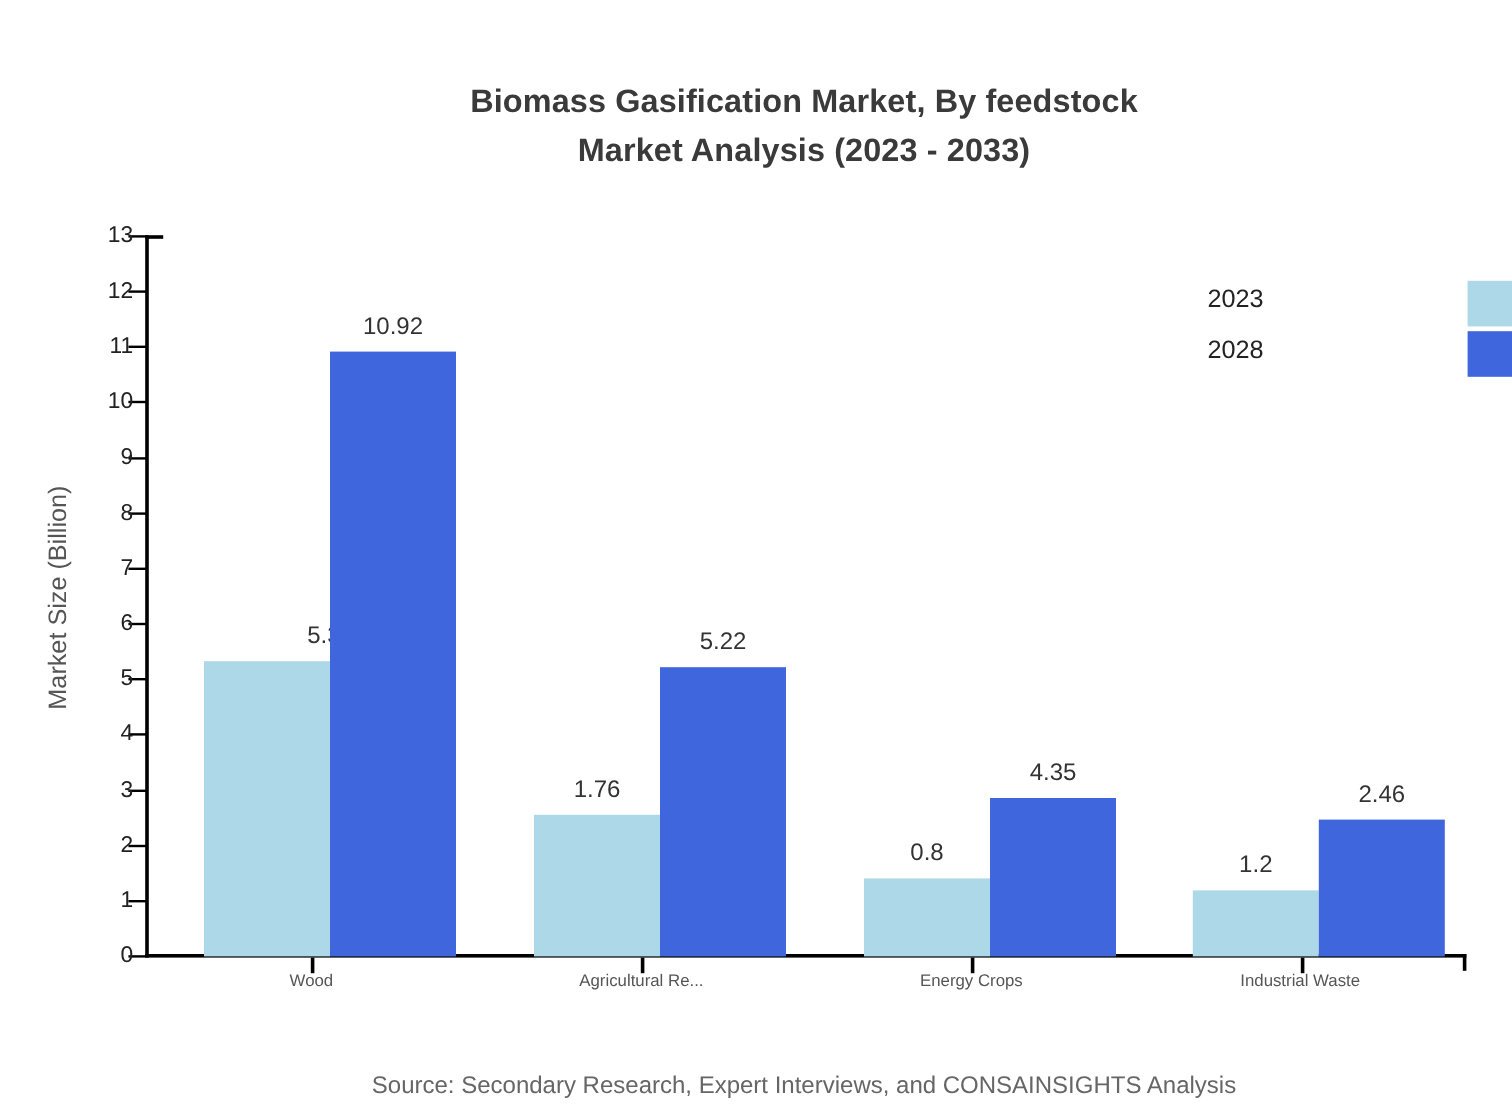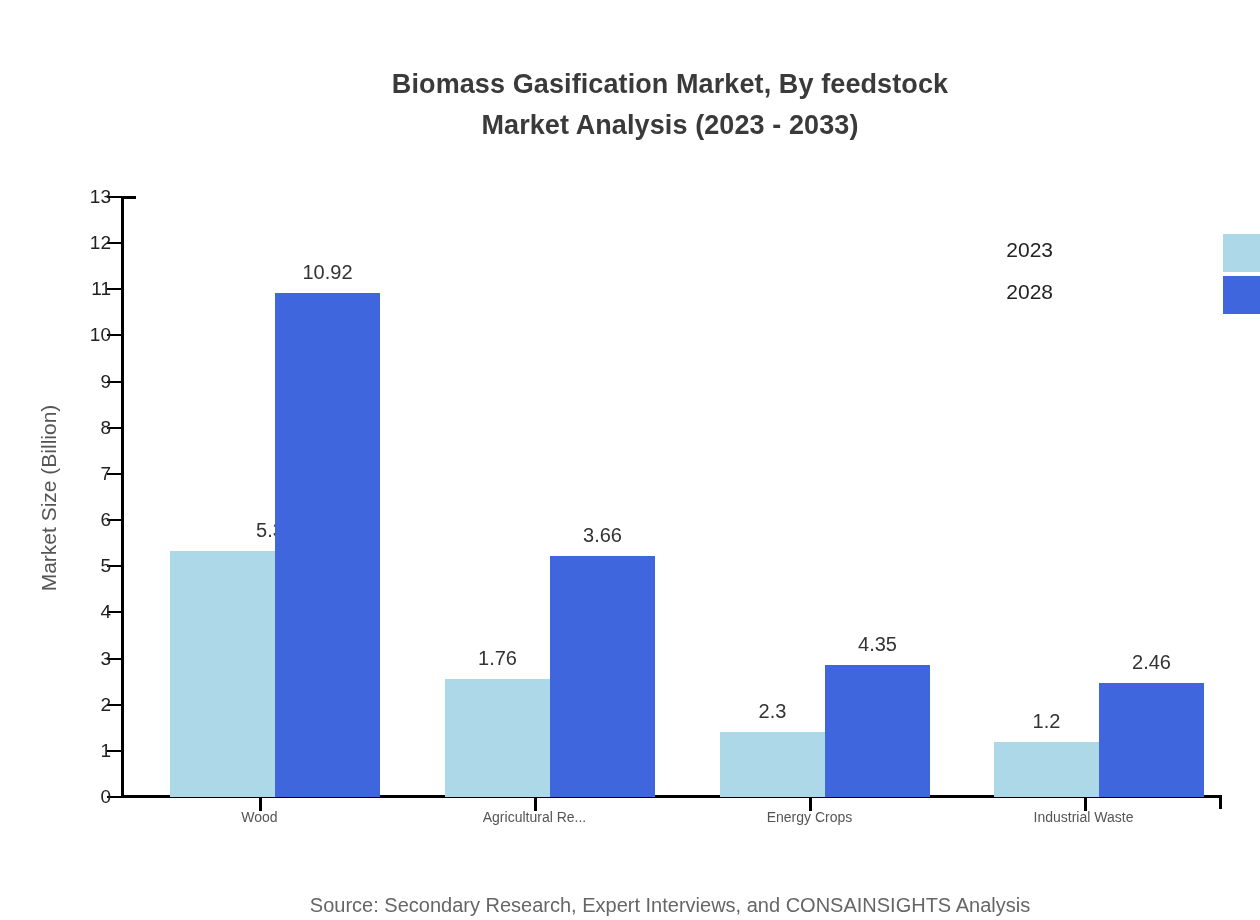--- a/index.html
+++ b/index.html
@@ -239,23 +239,23 @@
         <div class="xtick-label" style="left: 946px; width: 275px;">Industrial Waste</div>
       </div>
     <div id="bars-layer">
         <div class="bar" style="left: 170px; width: 105px; height: 246px; background: rgb(172, 216, 232);"></div>
         <div class="bar-label" style="left: 150px; width: 145px; top: 503px; text-align: right;">5.34</div>
         <div class="bar" style="left: 275px; width: 105px; height: 504px; background: rgb(64, 102, 222);"></div>
         <div class="bar-label" style="left: 255px; width: 145px; top: 245px;">10.92</div>
         <div class="bar" style="left: 445px; width: 105px; height: 118px; background: rgb(172, 216, 232);"></div>
         <div class="bar-label" style="left: 425px; width: 145px; top: 631px;">1.76</div>
         <div class="bar" style="left: 550px; width: 105px; height: 241px; background: rgb(64, 102, 222);"></div>
-        <div class="bar-label" style="left: 530px; width: 145px; top: 508px;">3.66</div>
+        <div class="bar-label" style="left: 530px; width: 145px; top: 508px;">5.22</div>
         <div class="bar" style="left: 720px; width: 105px; height: 65px; background: rgb(172, 216, 232);"></div>
-        <div class="bar-label" style="left: 700px; width: 145px; top: 684px;">2.3</div>
+        <div class="bar-label" style="left: 700px; width: 145px; top: 684px;">0.8</div>
         <div class="bar" style="left: 825px; width: 105px; height: 132px; background: rgb(64, 102, 222);"></div>
         <div class="bar-label" style="left: 805px; width: 145px; top: 617px;">4.35</div>
         <div class="bar" style="left: 994px; width: 105px; height: 55px; background: rgb(172, 216, 232);"></div>
         <div class="bar-label" style="left: 974px; width: 145px; top: 694px;">1.2</div>
         <div class="bar" style="left: 1099px; width: 105px; height: 114px; background: rgb(64, 102, 222);"></div>
         <div class="bar-label" style="left: 1079px; width: 145px; top: 635px;">2.46</div>
       </div>
 
     <div class="legend">
       <div class="legend-row">

